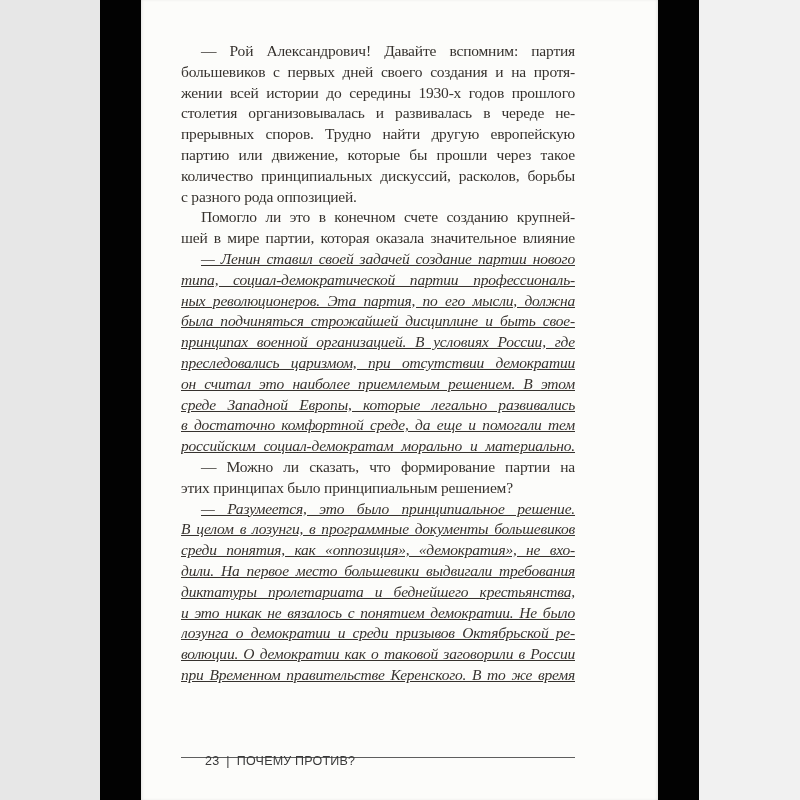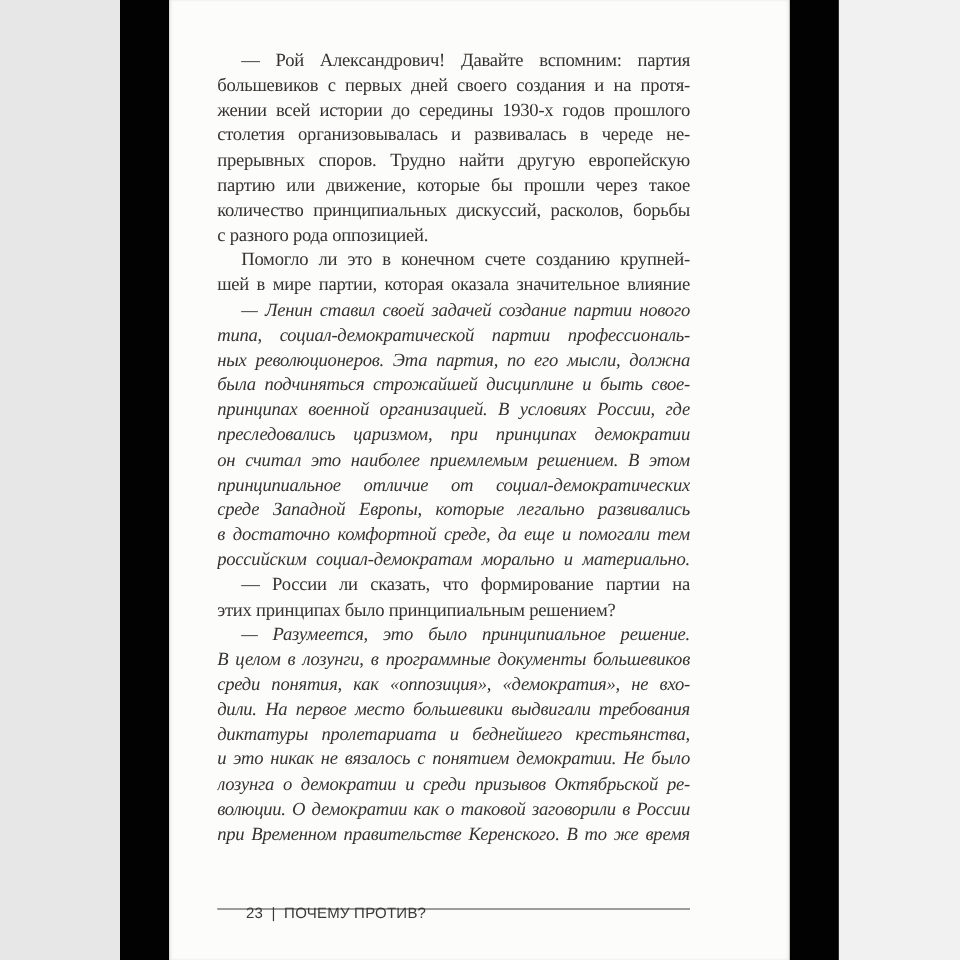--- a/index.html
+++ b/index.html
@@ -39,21 +39,21 @@
     height: 20.8px;
     line-height: 20.8px;
     font-size: 15.5px;
     letter-spacing: -0.2px;
     text-align: justify;
     text-align-last: justify;
     overflow: hidden;
   }
   .line.last   { text-align-last: left; }
   .line.indent { text-indent: 20px; }
-  .line.it     { font-style: italic; }
+  .line.it     { font-style: italic; text-decoration: underline; }
   .footer-rule {
     position: absolute; left: 40px; top: 757px;
     width: 394px; height: 1px;
     background: #5e5e5e;
   }
   .page-footer {
     position: absolute; left: 64px; top: 753px;
     font-family: "Liberation Sans", "DejaVu Sans", sans-serif;
     font-size: 12.5px;
     line-height: 16px;
@@ -81,27 +81,26 @@
       <div class="line">партию или движение, которые бы прошли через такое</div>
       <div class="line">количество принципиальных дискуссий, расколов, борьбы</div>
       <div class="line last">с разного рода оппозицией.</div>
       <div class="line indent">Помогло ли это в конечном счете созданию крупней-</div>
       <div class="line">шей в мире партии, которая оказала значительное влияние</div>
       <div class="line indent it">— Ленин ставил своей задачей создание партии нового</div>
       <div class="line it">типа, социал-демократической партии профессиональ-</div>
       <div class="line it">ных революционеров. Эта партия, по его мысли, должна</div>
       <div class="line it">была подчиняться строжайшей дисциплине и быть свое-</div>
       <div class="line it">принципах военной организацией. В условиях России, где</div>
-      <div class="line it">преследовались царизмом, при принципах демократии</div>
+      <div class="line it">преследовались царизмом, при отсутствии демократии</div>
       <div class="line it">он считал это наиболее приемлемым решением. В этом</div>
-      <div class="line it">принципиальное отличие от социал-демократических</div>
       <div class="line it">среде Западной Европы, которые легально развивались</div>
       <div class="line it">в достаточно комфортной среде, да еще и помогали тем же</div>
       <div class="line it">российским социал-демократам морально и материально.</div>
-      <div class="line indent">— России ли сказать, что формирование партии на</div>
+      <div class="line indent">— Можно ли сказать, что формирование партии на</div>
       <div class="line last">этих принципах было принципиальным решением?</div>
       <div class="line indent it">— Разумеется, это было принципиальное решение.</div>
       <div class="line it">В целом в лозунги, в программные документы большевиков</div>
       <div class="line it">среди понятия, как «оппозиция», «демократия», не вхо-</div>
       <div class="line it">дили. На первое место большевики выдвигали требования</div>
       <div class="line it">диктатуры пролетариата и беднейшего крестьянства,</div>
       <div class="line it">и это никак не вязалось с понятием демократии. Не было</div>
       <div class="line it">лозунга о демократии и среди призывов Октябрьской ре-</div>
       <div class="line it">волюции. О демократии как о таковой заговорили в России</div>
       <div class="line it">при Временном правительстве Керенского. В то же время</div>

